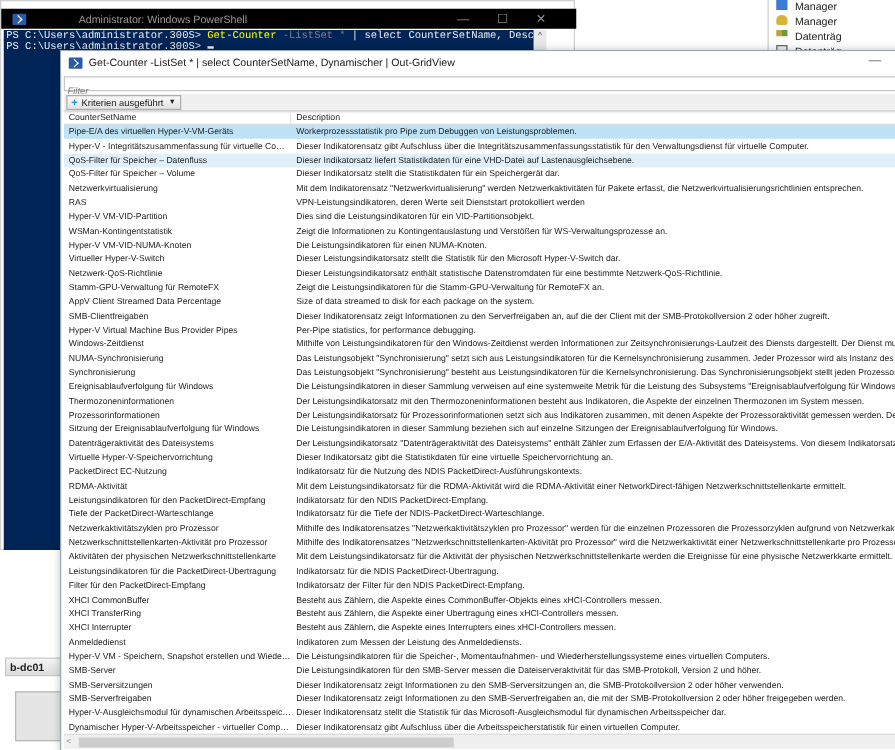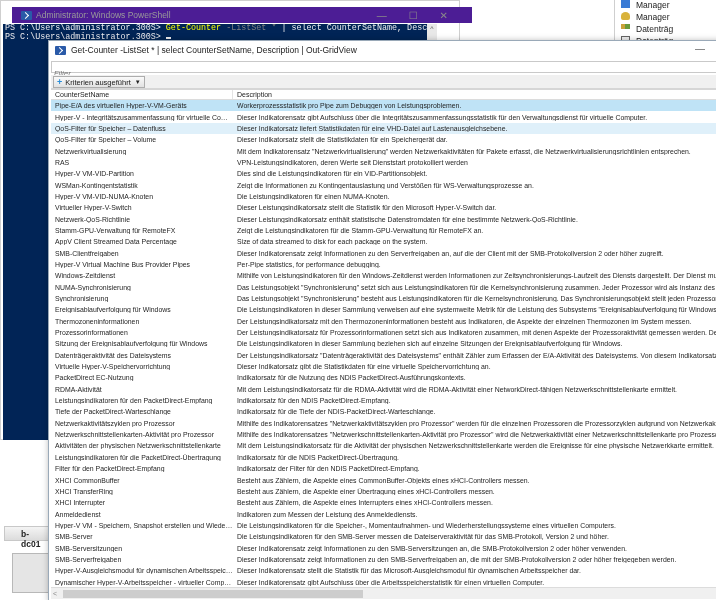--- a/index.html
+++ b/index.html
@@ -1,42 +1,42 @@
 <!DOCTYPE html>
 <html><head>
 <meta charset="utf-8">
 <style>
   * { box-sizing: border-box; margin: 0; padding: 0; }
   html, body { width: 716px; height: 600px; overflow: hidden; background: #ffffff; font-family: "Liberation Sans", sans-serif; }
   #root { position: relative; width: 716px; height: 600px; overflow: hidden; background: #fff; }
 
   
   .ps-window { position: absolute; left: 0; top: 0; width: 460px; height: 440px; background: #fff; border: 1px solid #cfcfcf; }
-  .ps-titlebar { position: absolute; left: 11px; top: 6px; width: 460px; height: 16px; background: #4c1d95; display: flex; align-items: center; }
+  .ps-titlebar { position: absolute; left: 0; top: 6px; width: 460px; height: 16px; background: #000000; display: flex; align-items: center; gap: 38px; }
   .ps-titlebar .ps-icon { width: 11px; height: 9px; margin-left: 9px; background: #2a5aa8; border-radius: 1px; position: relative; }
   .ps-titlebar .ps-icon::after { content: ""; position: absolute; left: 2px; top: 2px; width: 4px; height: 4px; border-right: 1.5px solid #fff; border-bottom: 1.5px solid #fff; transform: rotate(-45deg); }
   .ps-title { margin-left: 4px; font-size: 8.5px; color: #9a9a9a; }
   .ps-ctrls { position: absolute; right: 24px; top: 0; height: 16px; display: flex; gap: 22px; align-items: center; color: #8a8a8a; font-size: 10px; }
   .ps-console { position: absolute; left: 2px; top: 23px; width: 424px; height: 417px; background: #012456; overflow: hidden; }
   .ps-line { font-family: "Liberation Mono", monospace; font-size: 8.4px; color: #eeedf0; white-space: nowrap; line-height: 8.5px; padding-left: 2px; }
   .ps-line .cmd { color: #ffff00; }
   .ps-line .param { color: #808080; }
   .ps-line .pipe { color: #eeedf0; }
   .ps-cursor { display: inline-block; width: 5px; height: 2px; background: #eeedf0; vertical-align: baseline; }
   .ps-scroll { position: absolute; left: 426px; top: 23px; width: 10px; height: 417px; background: #e8e8e8; }
   .ps-scroll .up { font-size: 7px; color: #555; text-align: center; line-height: 10px; }
 
   
   .right-panel { position: absolute; left: 614px; top: 0; width: 102px; height: 40px; border-left: 1px solid #cfcfcf; background: #fff; }
   .right-item { height: 12px; display: flex; font-size: 8.5px; color: #222; padding-left: 6px; white-space: nowrap; overflow: hidden; }
   .right-item .ri { width: 9px; height: 8px; margin-right: 6px; flex: none; }
 
   
   .side-panel { position: absolute; left: 0; top: 440px; width: 60px; height: 160px; background: #fff; border-right: 1px solid #cfcfcf; }
-  .side-head { position: absolute; left: 4px; top: 86px; width: 56px; height: 15px; background: linear-gradient(#f4f4f4, #dcdcdc); border: 1px solid #c8c8c8; font-size: 8.5px; font-weight: bold; color: #222; padding: 2px 16px; }
+  .side-head { position: absolute; left: 4px; top: 86px; width: 56px; height: 15px; background: linear-gradient(#f4f4f4, #dcdcdc); border: 1px solid #c8c8c8; font-size: 8.5px; font-weight: bold; color: #222; padding: 2px 3px; }
   .side-box { position: absolute; left: 12px; top: 113px; width: 48px; height: 40px; background: #e5e5e5; border: 1px solid #b8b8b8; }
 
   
   .grid-window { position: absolute; left: 48px; top: 40px; width: 680px; height: 562px; background: #fff; border: 1px solid #9aa9b8; box-shadow: 0 0 6px rgba(0,0,0,0.25); }
   .gw-titlebar { height: 18px; display: flex; align-items: center; background: #fff; }
   .gw-titlebar .gw-icon { width: 11px; height: 9px; margin-left: 6px; background: #2a5aa8; border-radius: 1px; position: relative; }
   .gw-titlebar .gw-icon::after { content: ""; position: absolute; left: 2px; top: 2px; width: 4px; height: 4px; border-right: 1.5px solid #fff; border-bottom: 1.5px solid #fff; transform: rotate(-45deg); }
   .gw-title { margin-left: 5px; font-size: 8.5px; color: #1a1a1a; white-space: nowrap; }
   .gw-min { position: absolute; right: 22px; top: 2px; font-size: 10px; color: #666; }
 
@@ -116,21 +116,21 @@
   </div>
 
   <div class="side-panel">
     <div class="side-head">b-dc01</div>
     <div class="side-box"></div>
   </div>
 
   <div class="grid-window">
     <div class="gw-titlebar">
       <span class="gw-icon"></span>
-      <span class="gw-title">Get-Counter -ListSet * | select CounterSetName, Description | Out-GridView</span>
+      <span class="gw-title">Get-Counter -ListSet * | select CounterSetName, Dynamischer | Out-GridView</span>
       <span class="gw-min">—</span>
     </div>
     <div class="filter-row">
       <input class="filter-input" type="text" placeholder="Filter" style="">
     </div>
     <div class="criteria-bar">
       <div class="criteria-btn">
         <span class="plus">+</span>
         <span>Kriterien ausgeführt</span>
         <span class="caret">▼</span>

